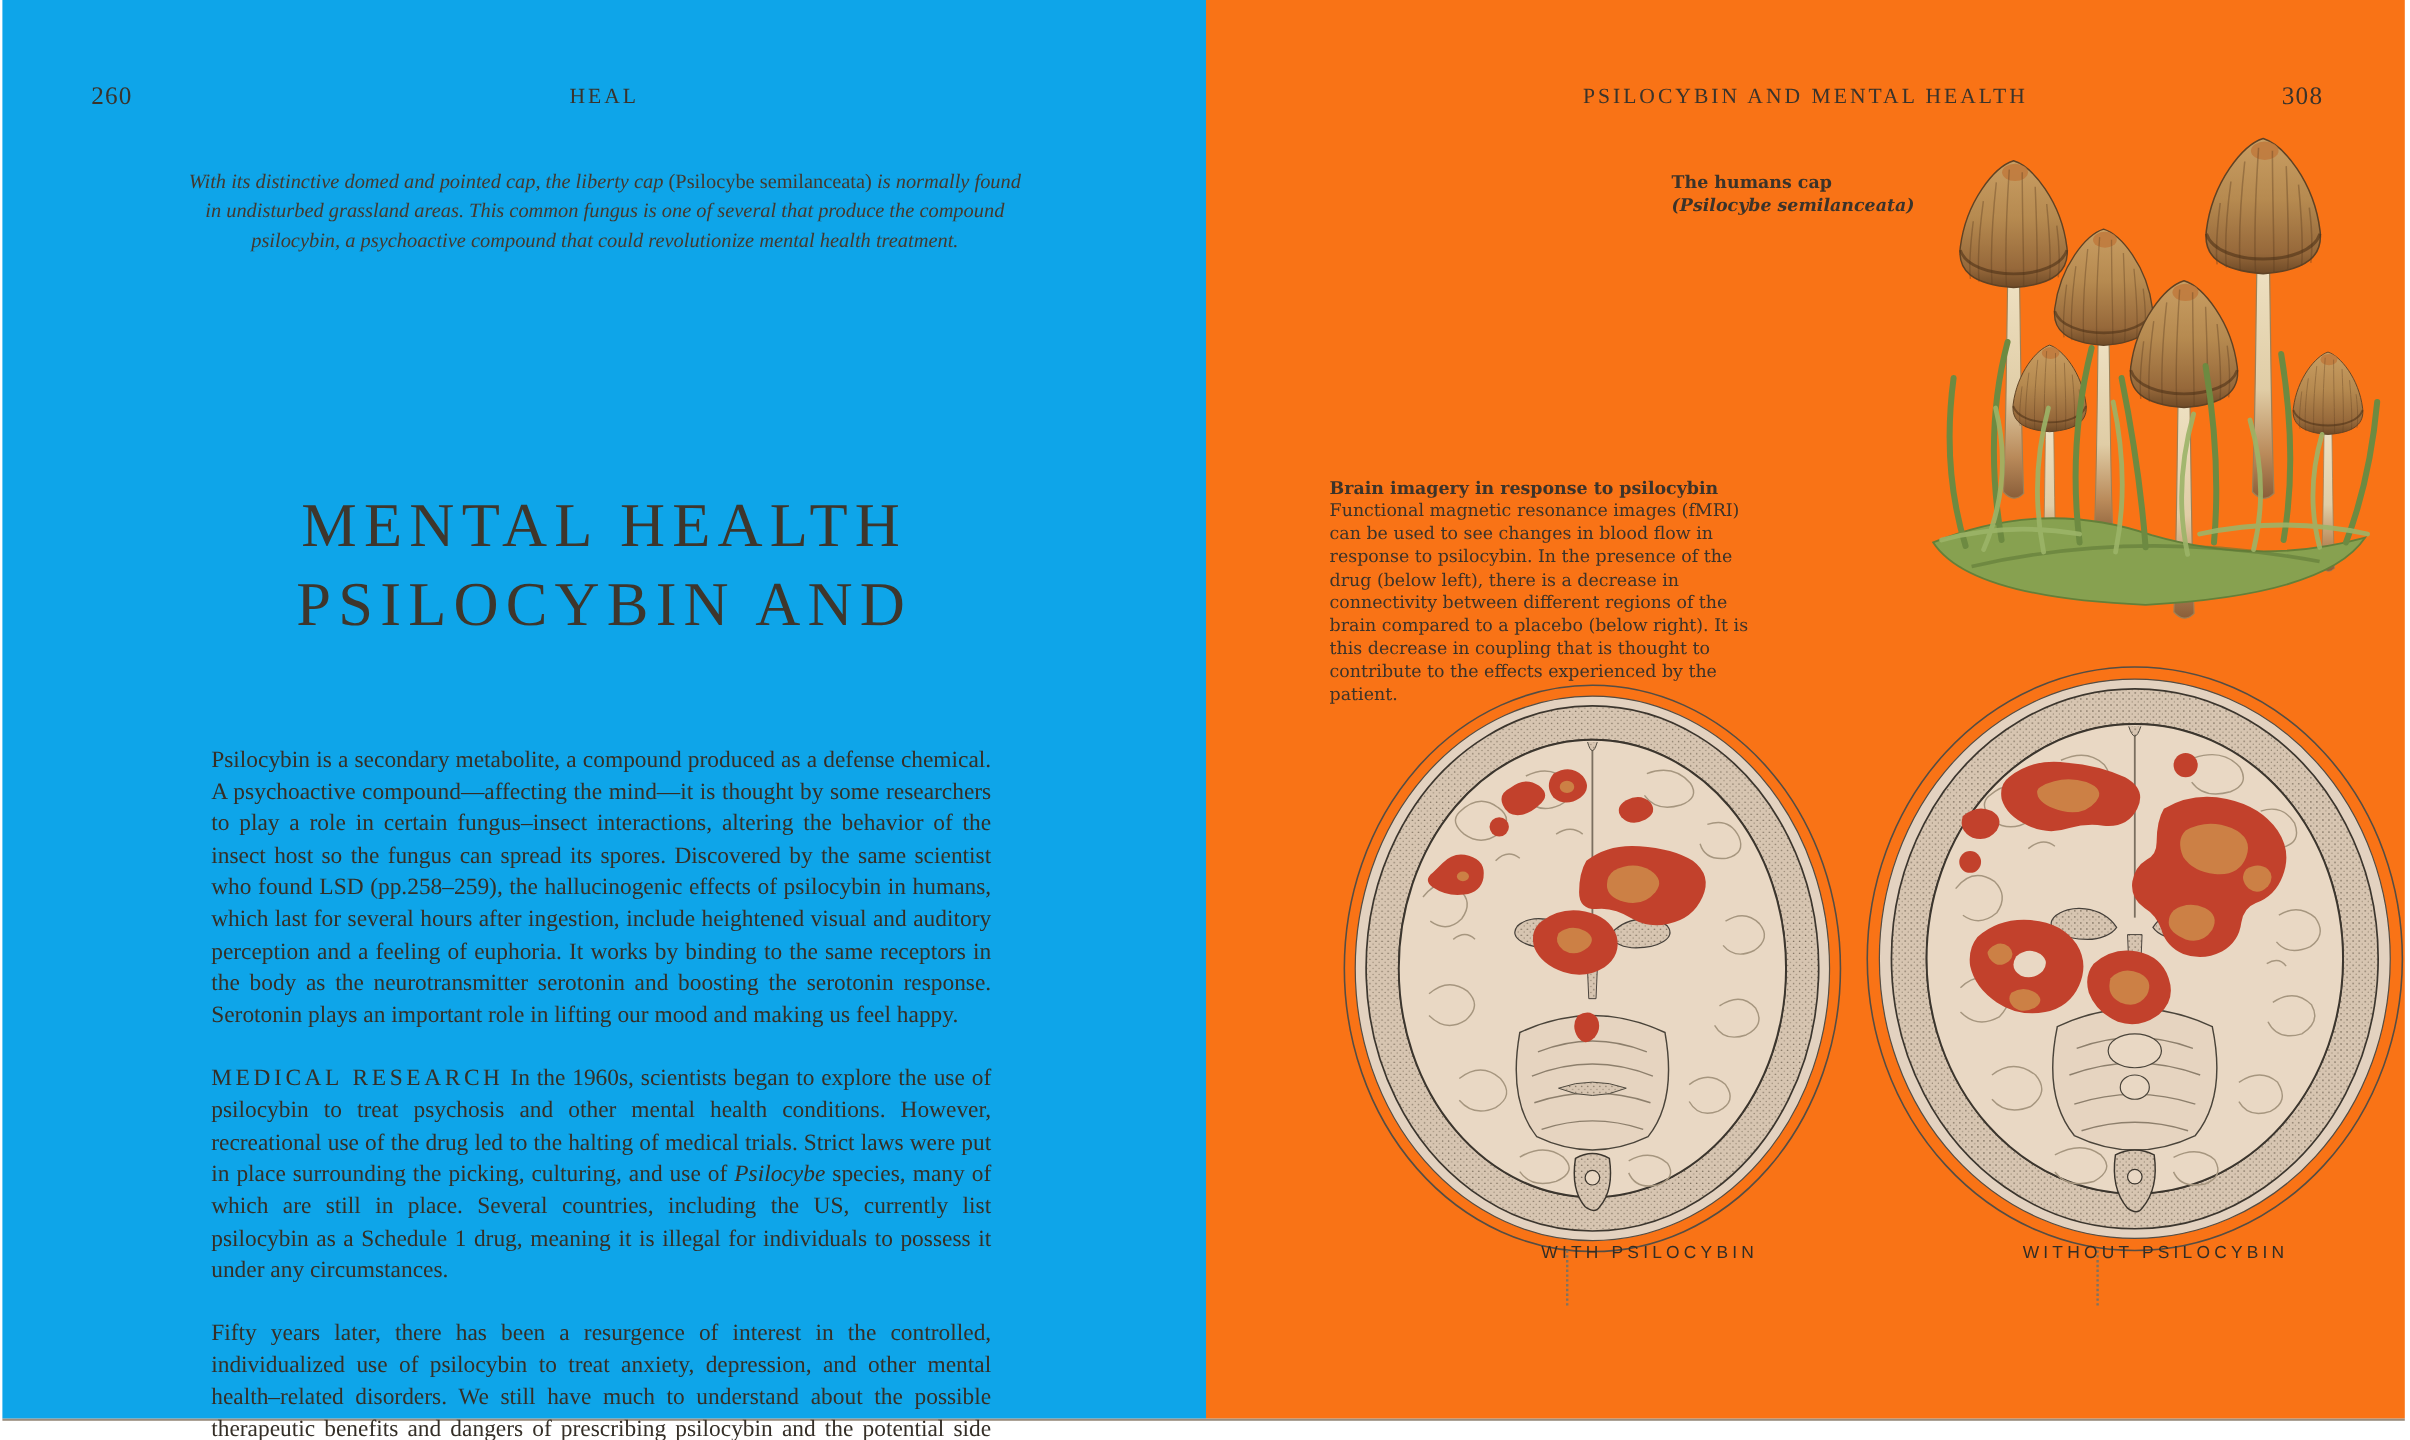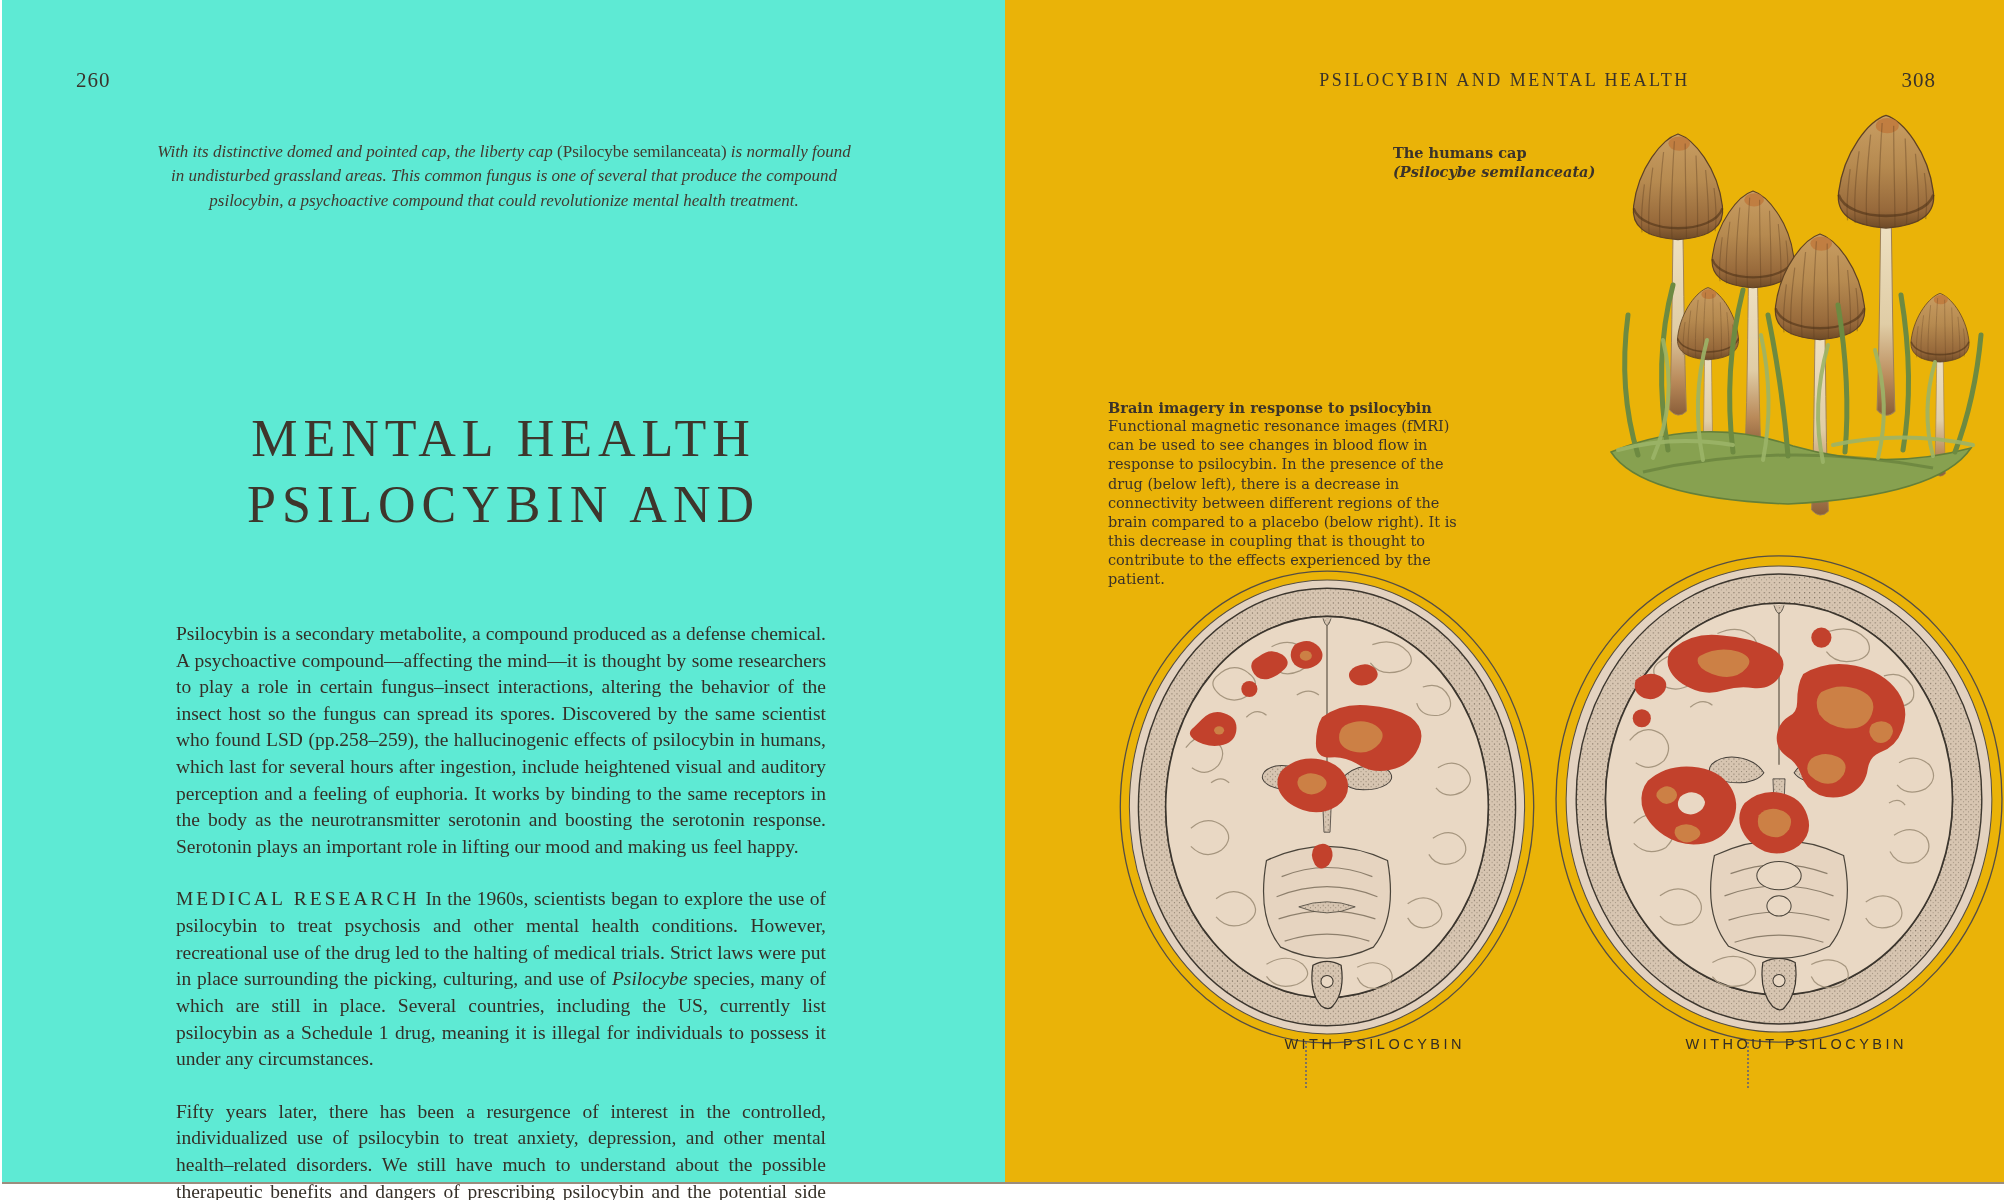--- a/index.html
+++ b/index.html
@@ -1,22 +1,22 @@
 <!DOCTYPE html>
 <html><head>
 <meta charset="utf-8">
 <style>
   * { margin:0; padding:0; box-sizing:border-box; }
   html,body { width:2008px; height:1200px; background:#ffffff; overflow:hidden;
     font-family:"Liberation Serif","DejaVu Serif",serif; }
   .spread { position:absolute; left:2px; top:0; width:2002px; height:1184px;
     display:flex; border-bottom:2px solid #9a8d7e; }
   .page { position:relative; height:100%; }
-  .page-left  { width:1003px; background:#5eead4;padding-left:48px; }
-  .page-right { width:999px;  background:#eab308; }
+  .page-left  { width:1003px; background:#0ea5e9;padding-left:48px; }
+  .page-right { width:999px;  background:#f97316; }
 
   
   .folio { position:absolute; top:68px; font-size:21px; color:#3a332b; letter-spacing:1px; }
   .folio-left  { left:74px; }
   .folio-right { right:68px; }
   .running-head { position:absolute; top:70px; left:0; right:0; text-align:center;
     font-size:18px; letter-spacing:2.5px; color:#3a332b; }
 
   
   .intro { position:absolute; top:140px; left:152px; width:700px; text-align:center;
@@ -51,20 +51,21 @@
   .fig-label-left  { left:140px; }
   .fig-label-right { left:582px; }
 </style>
 </head>
 <body>
 
 <div class="spread">
 
   <div class="page page-left">
     <div class="folio folio-left">260</div>
+    <div class="running-head">HEAL</div>
 
     <div class="intro">
       <span class="it">With its distinctive domed and pointed cap, the liberty cap </span><span>(Psilocybe semilanceata)</span><span class="it"> is normally found in undisturbed grassland areas. This common fungus is one of several that produce the compound psilocybin, a psychoactive compound that could revolutionize mental health treatment.</span>
     </div>
 
     <div class="chapter-title">
       <div>MENTAL HEALTH</div>
       <div>PSILOCYBIN AND</div>
     </div>
 

